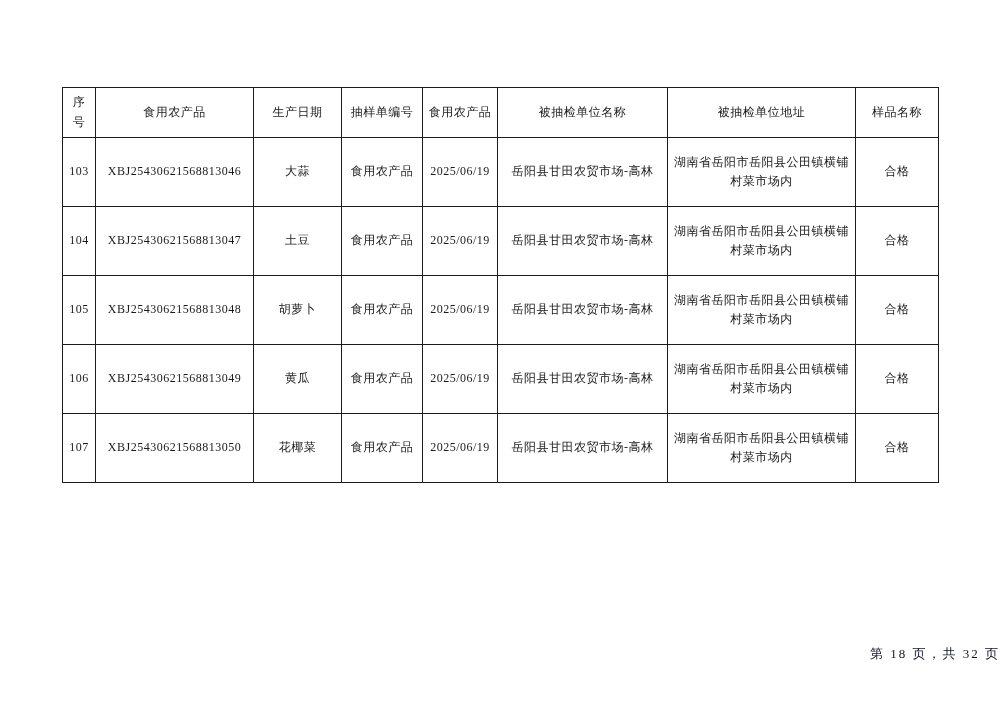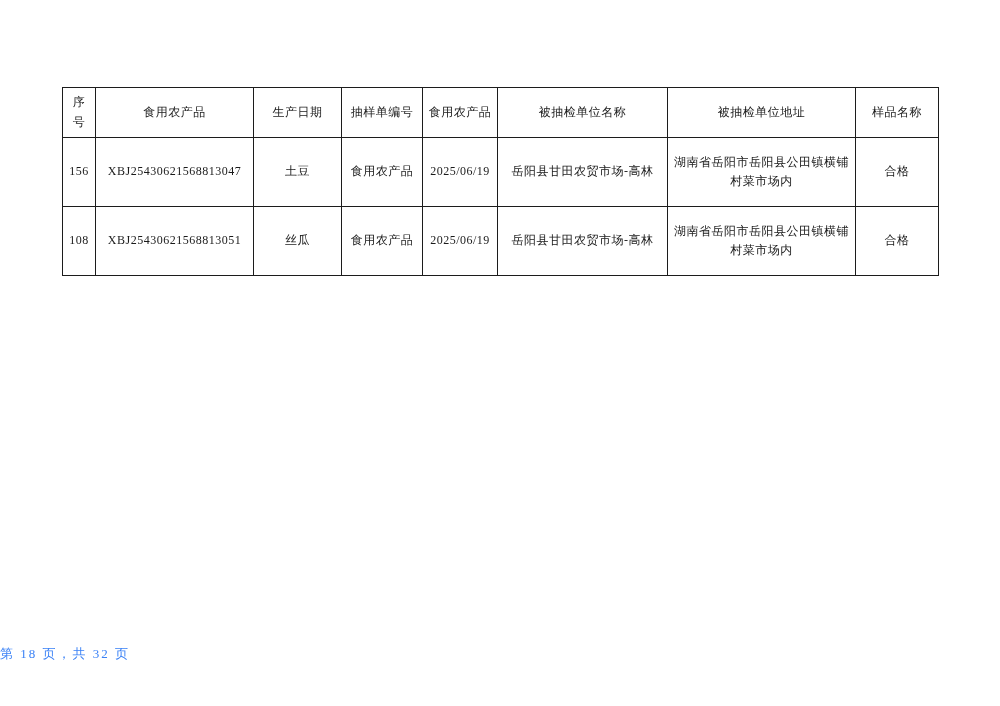--- a/index.html
+++ b/index.html
@@ -40,24 +40,24 @@
   .col-name    { width: 88px; }
   .col-cat     { width: 81px; }
   .col-date    { width: 75px; }
   .col-unit    { width: 170px; }
   .col-addr    { width: 188px; }
   .col-result  { width: 83px; }
   .page-footer {
     position: absolute;
     left: 0; top: 645px;
     width: 100%;
-    text-align: left;
+    text-align: right;
     font-size: 13px;
     letter-spacing: 2px;
-    color: #3b82f6;
+    color: #0f172a;
   }
 </style>
 </head>
 <body>
 
 <div class="page">
 
   <table class="sample-table">
     <colgroup>
       <col class="col-index">
@@ -76,33 +76,63 @@
         <th>生产日期</th>
         <th>抽样单编号</th>
         <th>食用农产品</th>
         <th>被抽检单位名称</th>
         <th>被抽检单位地址</th>
         <th>样品名称</th>
       </tr>
     </thead>
     <tbody>
       <tr>
-        <td>156</td>
+        <td>103</td>
+        <td>XBJ25430621568813046</td>
+        <td>大蒜</td>
+        <td>食用农产品</td>
+        <td>2025/06/19</td>
+        <td>岳阳县甘田农贸市场-高林</td>
+        <td>湖南省岳阳市岳阳县公田镇横铺村菜市场内</td>
+        <td>合格</td>
+      </tr>
+      <tr>
+        <td>104</td>
         <td>XBJ25430621568813047</td>
         <td>土豆</td>
         <td>食用农产品</td>
         <td>2025/06/19</td>
         <td>岳阳县甘田农贸市场-高林</td>
         <td>湖南省岳阳市岳阳县公田镇横铺村菜市场内</td>
         <td>合格</td>
       </tr>
       <tr>
-        <td>108</td>
-        <td>XBJ25430621568813051</td>
-        <td>丝瓜</td>
+        <td>105</td>
+        <td>XBJ25430621568813048</td>
+        <td>胡萝卜</td>
+        <td>食用农产品</td>
+        <td>2025/06/19</td>
+        <td>岳阳县甘田农贸市场-高林</td>
+        <td>湖南省岳阳市岳阳县公田镇横铺村菜市场内</td>
+        <td>合格</td>
+      </tr>
+      <tr>
+        <td>106</td>
+        <td>XBJ25430621568813049</td>
+        <td>黄瓜</td>
+        <td>食用农产品</td>
+        <td>2025/06/19</td>
+        <td>岳阳县甘田农贸市场-高林</td>
+        <td>湖南省岳阳市岳阳县公田镇横铺村菜市场内</td>
+        <td>合格</td>
+      </tr>
+      <tr>
+        <td>107</td>
+        <td>XBJ25430621568813050</td>
+        <td>花椰菜</td>
         <td>食用农产品</td>
         <td>2025/06/19</td>
         <td>岳阳县甘田农贸市场-高林</td>
         <td>湖南省岳阳市岳阳县公田镇横铺村菜市场内</td>
         <td>合格</td>
       </tr>
     </tbody>
   </table>
 
   <div class="page-footer">第 18 页，共 32 页</div>

